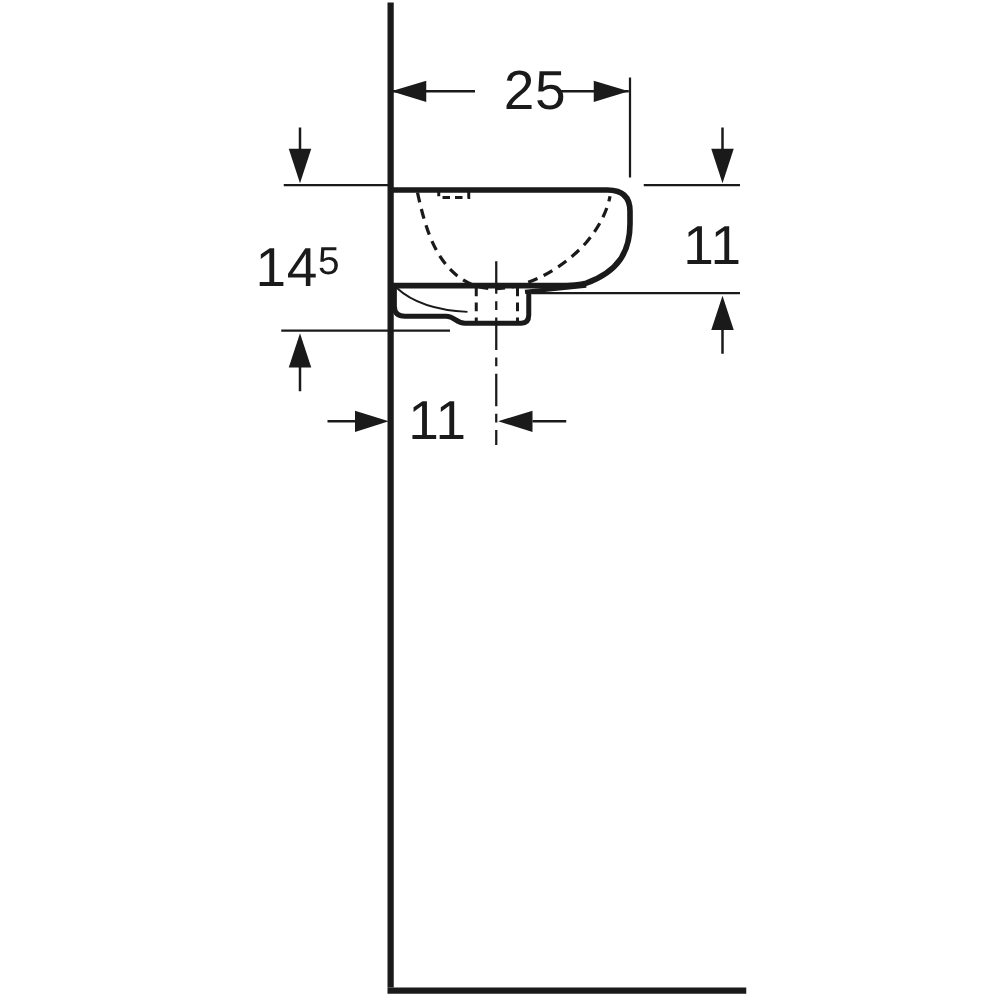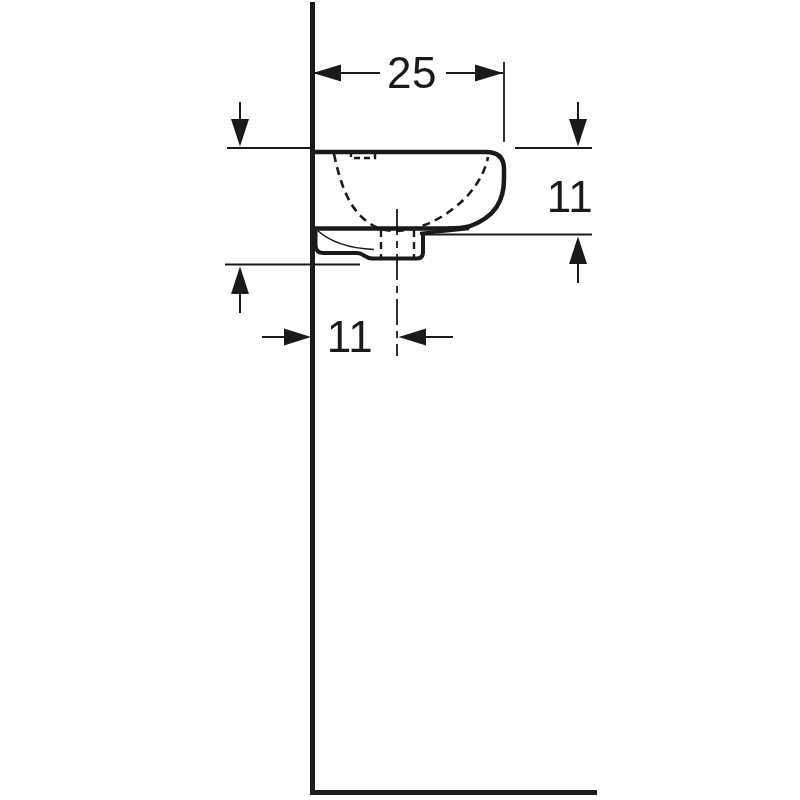--- a/index.html
+++ b/index.html
@@ -80,20 +80,21 @@
       <g>
         <path d="M262,337 H286" stroke-width="2"></path>
         <polygon points="311,337 284,328.5 284,345.5" fill="#1a1a1a" stroke="none"></polygon>
         <polygon points="398.5,337 426,328.5 426,345.5" fill="#1a1a1a" stroke="none"></polygon>
         <path d="M426,337 H453" stroke-width="2"></path>
       </g>
 
     </g>
   </svg>
 
-  <div class="dim-label" style="left:412px; top:73px;">25</div>
+  <div class="dim-label" style="left:428px; top:73px;">25</div>
 
+  <div class="dim-label" style="left:238px; top:215px;"><span>14</span><span class="sup">5</span></div>
 
   <div class="dim-label" style="left:570px; top:197px;">11</div>
 
   <div class="dim-label" style="left:350px; top:337px;">11</div>
 
 </div>
 
 </body></html>

